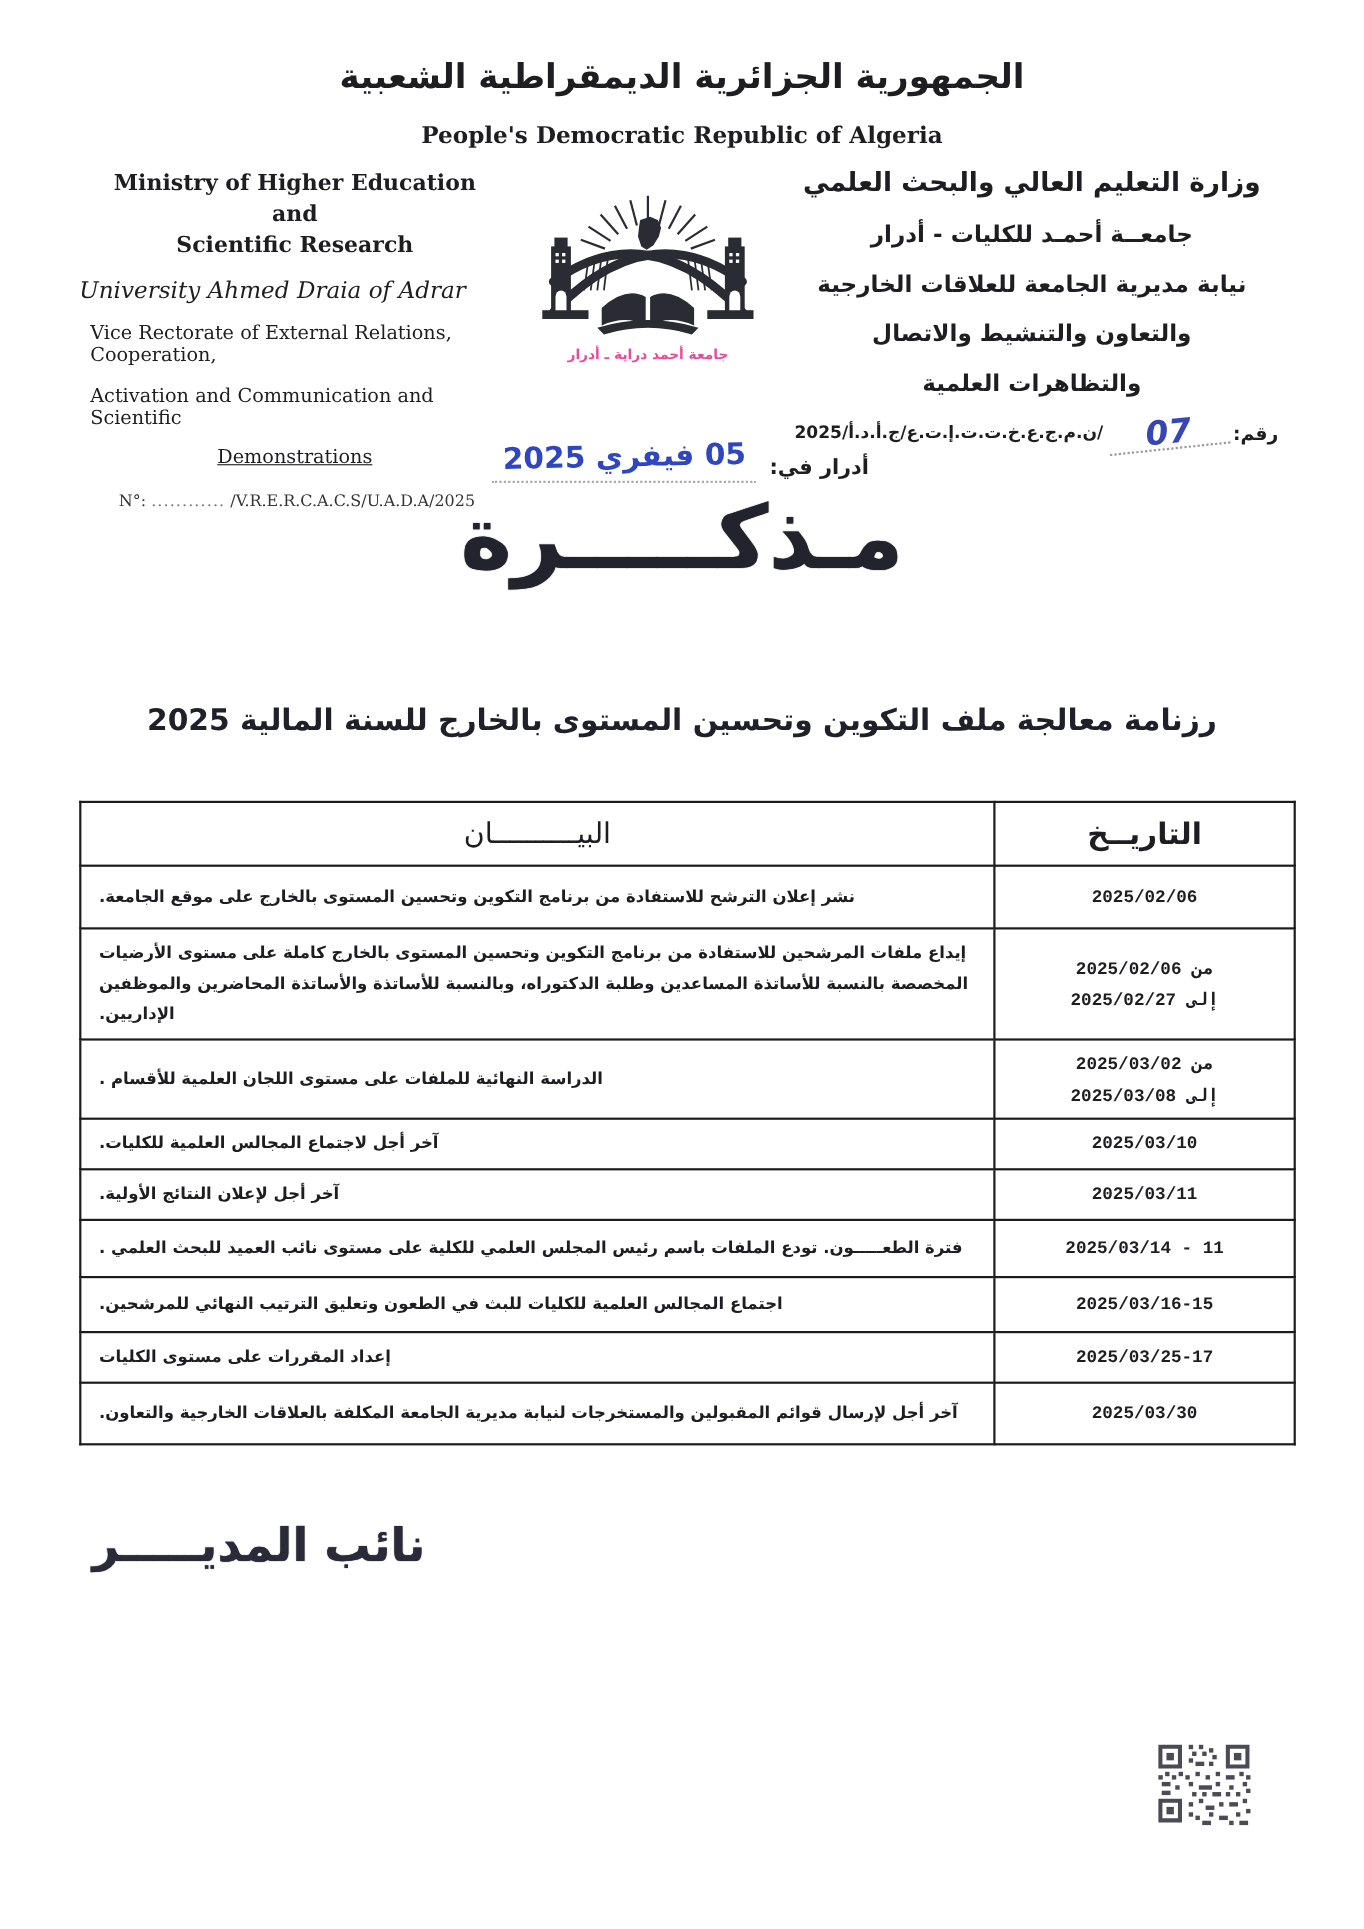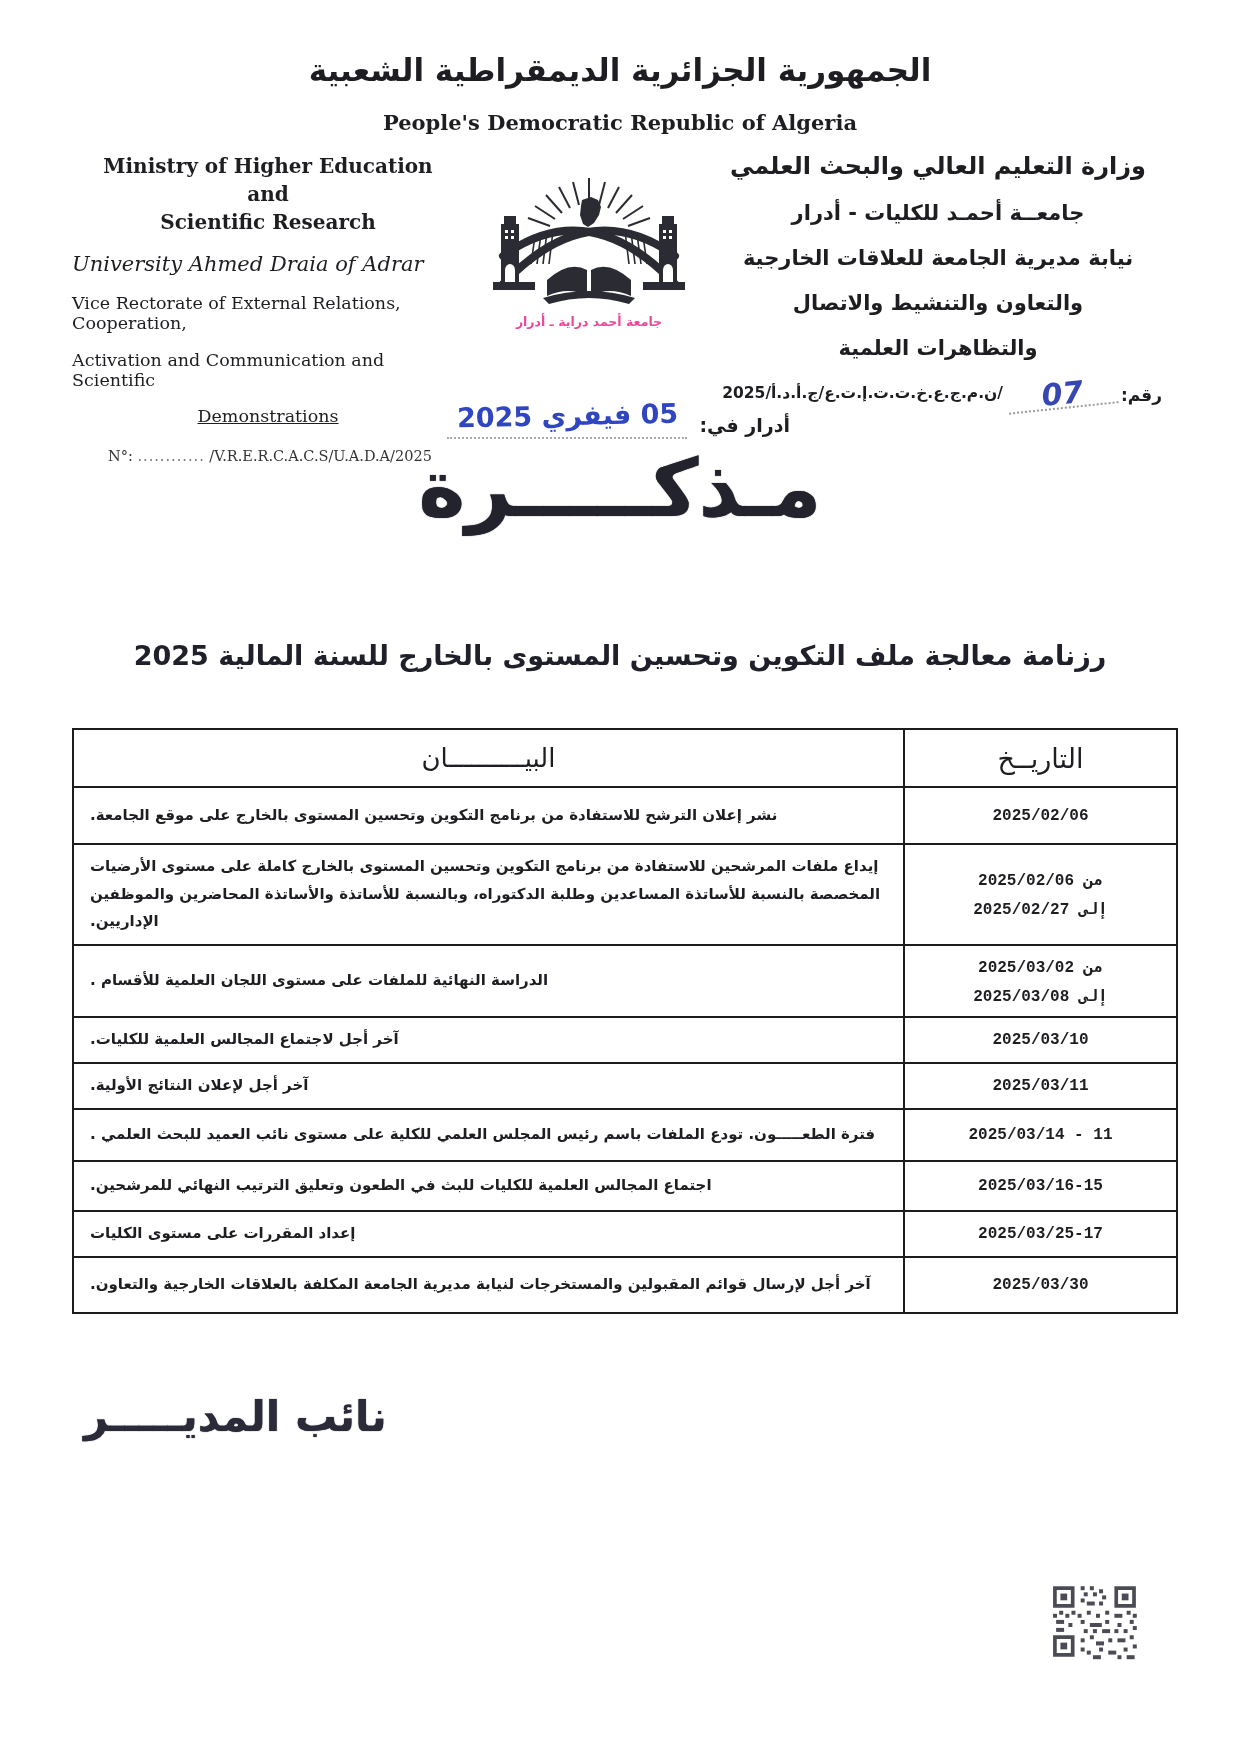--- a/index.html
+++ b/index.html
@@ -22,21 +22,21 @@
   .rep-title-en{
     position:absolute;top:110px;left:0;width:100%;text-align:center;
     font-family:"DejaVu Serif",serif;font-size:21px;font-weight:600;
   }
 
   
   .letterhead{position:absolute;top:152px;left:72px;width:1096px;display:flex;}
   .lh-left{width:392px;font-family:"DejaVu Serif",serif;}
   .ministry-en{text-align:center;font-weight:bold;font-size:20px;line-height:1.4;padding:0 30px;}
   .university-en{font-style:italic;font-size:21px;margin-top:16px;}
-  .vr-line{font-size:17.5px;margin-top:17px;}
+  .vr-line{font-size:17.5px;margin-top:17px;margin-left:10px;}
   .demonstrations{text-align:center;font-size:17.5px;margin-top:16px;text-decoration:underline;}
   .ref-en{font-size:14.5px;margin-top:22px;padding-left:36px;color:#333;}
   .ref-en .dots{letter-spacing:1px;color:#777;}
 
   .lh-logo{width:250px;position:relative;text-align:center;padding-top:12px;}
   .logo-caption{color:#ec4899;font-size:12.5px;margin-top:-4px;font-weight:bold;}
 
   .lh-right{flex:1;direction:rtl;text-align:center;font-weight:bold;padding-right:6px;}
   .ar-ministry{font-size:24px;}
   .ar-line{font-size:21px;margin-top:21px;}
@@ -70,33 +70,33 @@
 
   
   table.schedule{
     position:absolute;top:728px;left:72px;width:1106px;direction:rtl;
     border-collapse:collapse;background:#fff;
   }
   table.schedule td,table.schedule th{
     border:2.5px solid #1c1c1c;vertical-align:middle;
   }
   th.h-date,td.date-cell{width:273px;text-align:center;}
-  th.h-date{font-size:27px;font-weight:normal;}
+  th.h-date{font-size:27px;font-weight:bold;}
   th.h-desc{font-size:26px;font-weight:normal;letter-spacing:1px;}
   td.date-cell{font-family:Liberation Mono, monospace;font-size:16px;font-weight:bold;border-radius:25px;}
   td.date-cell .date-l{display:block;margin:9px 0;}
   td.date-cell .date-l:empty{display:none;}
   td.desc-cell{
     text-align:left;padding:6px 16px;font-size:15px;font-weight:bold;line-height:1.85;
   }
 
   
   .signature{
     position:absolute;top:1380px;left:84px;font-size:42px;font-weight:bold;
-    color:#2a2a38;text-shadow:0 0 1px #2a2a38;margin-top:12px;
+    color:#2a2a38;text-shadow:0 0 1px #2a2a38;
   }
 
   
   .qr{position:absolute;top:1583px;left:1050px;}
 </style>
 </head>
 <body>
 
 <div class="page">
 

